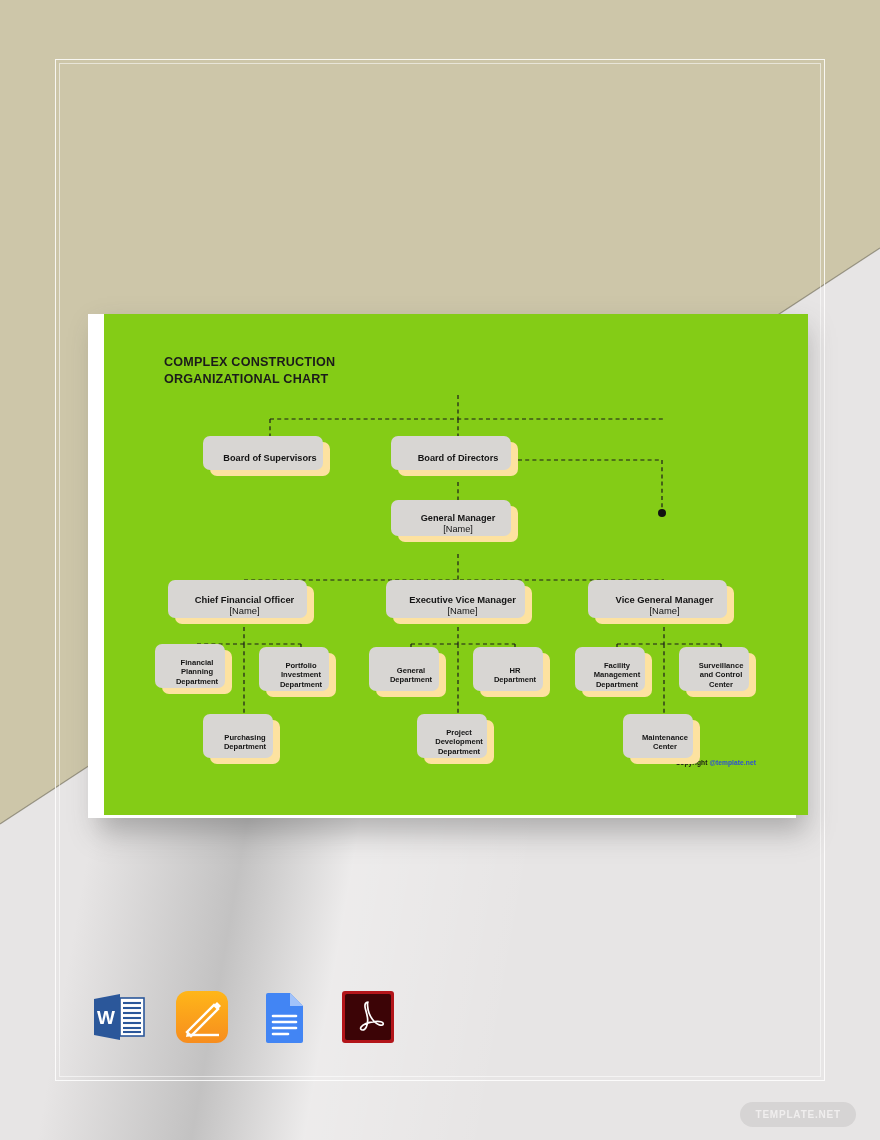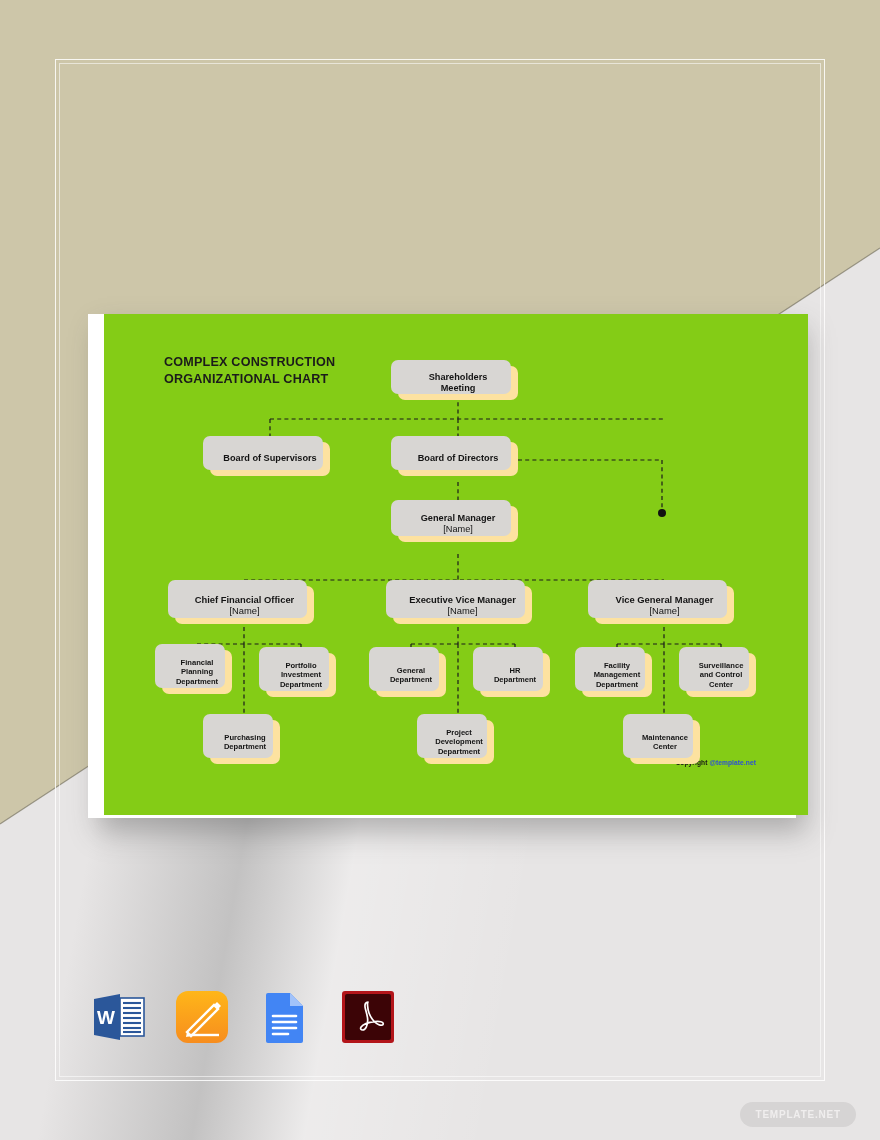--- a/index.html
+++ b/index.html
@@ -198,26 +198,20 @@
         <circle cx="140" cy="406" r="4"></circle>
         <circle cx="307" cy="339" r="4"></circle>
         <circle cx="411" cy="339" r="4"></circle>
         <circle cx="354" cy="406" r="4"></circle>
         <circle cx="513" cy="339" r="4"></circle>
         <circle cx="617" cy="339" r="4"></circle>
         <circle cx="560" cy="406" r="4"></circle>
       </g>
     </svg>
 
-    <div class="node t-head" style="left:294px;top:52px;width:120px;height:34px;">
-      <span>
-        <span>Shareholders</span><br>
-        <span>Meeting</span>
-      </span>
-    </div>
 
     <div class="node t-head" style="left:106px;top:128px;width:120px;height:34px;">
       <span>Board of Supervisors</span>
     </div>
 
     <div class="node t-head" style="left:294px;top:128px;width:120px;height:34px;">
       <span>Board of Directors</span>
     </div>
 
     <div class="node t-head" style="left:294px;top:192px;width:120px;height:36px;">

